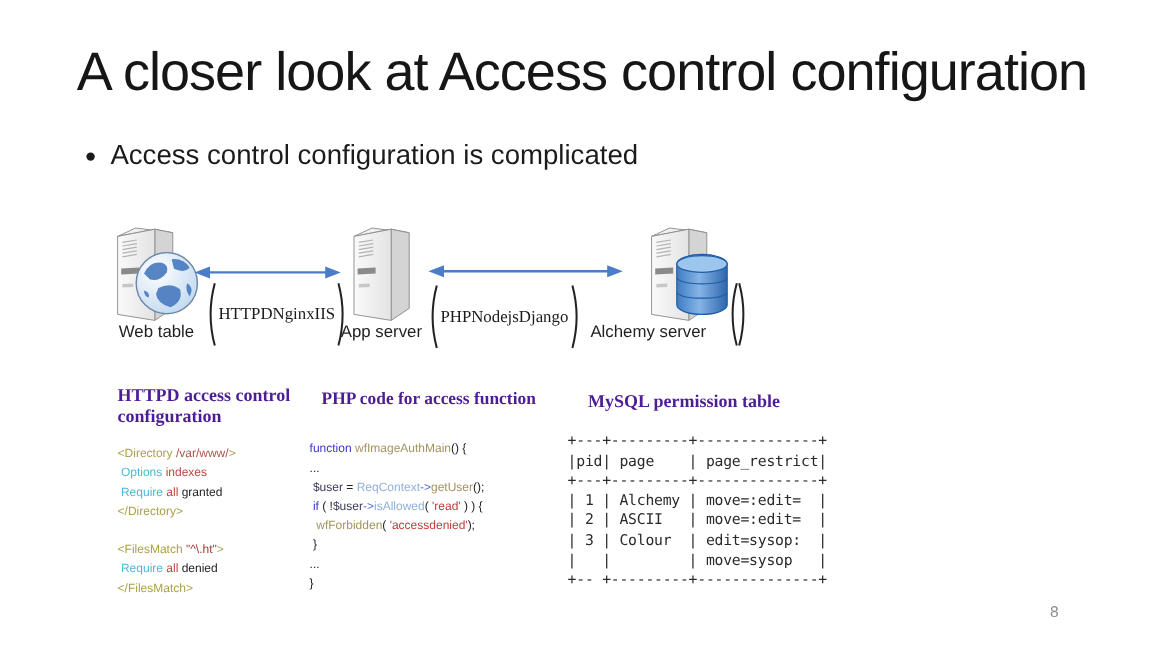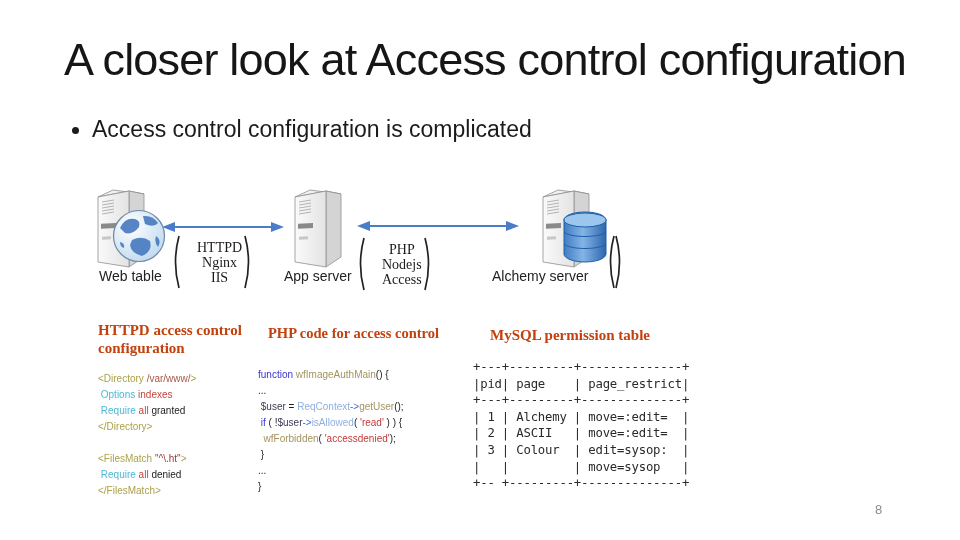--- a/index.html
+++ b/index.html
@@ -6,24 +6,24 @@
   body{width:960px;height:540px;background:#ffffff;position:relative;overflow:hidden;
        font-family:"Liberation Sans",sans-serif;color:#1b1b1b;}
   .abs{position:absolute;}
   
   .slide-title{left:64px;top:34px;font-size:45px;letter-spacing:-0.8px;color:#161616;white-space:nowrap;}
   .bullet-line{left:72px;top:116px;font-size:23px;display:flex;align-items:center;}
   .bullet-dot{width:7px;height:7px;border-radius:50%;background:#1b1b1b;margin-right:13px;margin-top:2px;flex:0 0 auto;}
   
   .srv-label{font-size:14px;color:#222;white-space:nowrap;}
   .stack{display:flex;align-items:center;height:56px;}
-  .stack-lines{display:flex;flex-direction:column;justify-content:center;text-align:center;
-               font-family:"Liberation Serif",serif;font-size:14px;line-height:15px;color:#1b1b1b;padding:0 2px;margin-left:15px;}
+  .stack-lines{display:flex;justify-content:center;text-align:center;
+               font-family:"Liberation Serif",serif;font-size:14px;line-height:15px;color:#1b1b1b;padding:0 2px;}
   
-  .panel-header{font-family:"Liberation Serif",serif;font-weight:bold;color:#c2410c;font-size:15px;line-height:17.5px;}
+  .panel-header{font-family:"Liberation Serif",serif;font-weight:bold;color:#4c1d95;font-size:15px;line-height:17.5px;}
   .code{font-size:10px;line-height:16px;white-space:pre;}
   .mono{font-family:"DejaVu Sans Mono","Liberation Mono",monospace;font-size:12.3px;line-height:16.6px;letter-spacing:-0.2px;}
   .page-num{left:875px;top:502px;font-size:13px;color:#8c8c8c;}
 </style>
 </head>
 <body>
 
 <div class="abs slide-title">A closer look at Access control configuration</div>
 
 <div class="abs bullet-line">
@@ -110,21 +110,21 @@
 
   <div class="abs srv-label" style="left:284px;top:268px">App server</div>
 
   <div class="abs stack" style="left:356px;top:236px">
     <svg width="9" height="56">
         <path d="M8,2 Q1,28 8,54" stroke="#222" stroke-width="1.7" fill="none"></path>
       </svg>
     <div class="stack-lines">
       <div>PHP</div>
       <div>Nodejs</div>
-      <div>Access</div>
+      <div>Django</div>
     </div>
     <svg width="9" height="56">
         <path d="M1,2 Q8,28 1,54" stroke="#222" stroke-width="1.7" fill="none"></path>
       </svg>
   </div>
 
   <svg class="abs" style="left:356px;top:218px" width="164" height="16" viewBox="0 0 164 16">
     <line x1="12" y1="8" x2="152" y2="8" stroke="#4a7cc8" stroke-width="2"></line>
     <polygon points="1,8 14,3 14,13" fill="#4a7cc8"></polygon>
     <polygon points="163,8 150,3 150,13" fill="#4a7cc8"></polygon>
@@ -167,19 +167,19 @@
       </svg>
     <svg width="9" height="56">
         <path d="M1,2 Q8,28 1,54" stroke="#222" stroke-width="1.7" fill="none"></path>
       </svg>
   </div>
 </div>
 
 <div class="abs panel-header" style="left:98px;top:322px;width:156px">HTTPD access control configuration</div>
 <div class="abs code" style="left:98px;top:371px"><div><span style="color: rgb(171, 162, 74);">&lt;Directory </span><span style="color: rgb(168, 87, 74);">/var/www/</span><span style="color: rgb(171, 162, 74);">&gt;</span></div><div><span style="color: rgb(29, 29, 29);"> </span><span style="color: rgb(76, 184, 214);">Options </span><span style="color: rgb(192, 69, 60);">indexes</span></div><div><span style="color: rgb(29, 29, 29);"> </span><span style="color: rgb(76, 184, 214);">Require </span><span style="color: rgb(192, 69, 60);">all </span><span style="color: rgb(29, 29, 29);">granted</span></div><div><span style="color: rgb(171, 162, 74);">&lt;/Directory&gt;</span></div><div>&nbsp;</div><div><span style="color: rgb(171, 162, 74);">&lt;FilesMatch </span><span style="color: rgb(156, 58, 54);">"^\.ht"</span><span style="color: rgb(171, 162, 74);">&gt;</span></div><div><span style="color: rgb(29, 29, 29);"> </span><span style="color: rgb(76, 184, 214);">Require </span><span style="color: rgb(192, 69, 60);">all </span><span style="color: rgb(29, 29, 29);">denied</span></div><div><span style="color: rgb(171, 162, 74);">&lt;/FilesMatch&gt;</span></div></div>
 
-<div class="abs panel-header" style="left:268px;top:325px;font-size:14.5px">PHP code for access control</div>
+<div class="abs panel-header" style="left:268px;top:325px;font-size:14.5px">PHP code for access function</div>
 <div class="abs code" style="left:258px;top:367px"><div><span style="color: rgb(58, 53, 207);">function </span><span style="color: rgb(163, 147, 95);">wfImageAuthMain</span><span style="color: rgb(29, 29, 29);">() {</span></div><div><span style="color: rgb(29, 29, 29);">...</span></div><div><span style="color: rgb(29, 29, 29);"> </span><span style="color: rgb(60, 60, 87);">$user</span><span style="color: rgb(29, 29, 29);"> = </span><span style="color: rgb(143, 175, 221);">ReqContext</span><span style="color: rgb(74, 111, 212);">-&gt;</span><span style="color: rgb(163, 147, 95);">getUser</span><span style="color: rgb(29, 29, 29);">();</span></div><div><span style="color: rgb(29, 29, 29);"> </span><span style="color: rgb(58, 53, 207);">if</span><span style="color: rgb(29, 29, 29);"> ( !</span><span style="color: rgb(60, 60, 87);">$user</span><span style="color: rgb(74, 111, 212);">-&gt;</span><span style="color: rgb(143, 175, 221);">isAllowed</span><span style="color: rgb(29, 29, 29);">( </span><span style="color: rgb(194, 58, 58);">'read'</span><span style="color: rgb(29, 29, 29);"> ) ) {</span></div><div><span style="color: rgb(29, 29, 29);">  </span><span style="color: rgb(163, 147, 95);">wfForbidden</span><span style="color: rgb(29, 29, 29);">( </span><span style="color: rgb(194, 58, 58);">'accessdenied'</span><span style="color: rgb(29, 29, 29);">);</span></div><div><span style="color: rgb(29, 29, 29);"> }</span></div><div><span style="color: rgb(29, 29, 29);">...</span></div><div><span style="color: rgb(29, 29, 29);">}</span></div></div>
 
 <div class="abs panel-header" style="left:490px;top:327px">MySQL permission table</div>
 <div class="abs code mono" style="left:473px;top:359px"><div><span style="color: rgb(42, 42, 42);">+---+---------+--------------+</span></div><div><span style="color: rgb(42, 42, 42);">|pid| page    | page_restrict|</span></div><div><span style="color: rgb(42, 42, 42);">+---+---------+--------------+</span></div><div><span style="color: rgb(42, 42, 42);">| 1 | Alchemy | move=:edit=  |</span></div><div><span style="color: rgb(42, 42, 42);">| 2 | ASCII   | move=:edit=  |</span></div><div><span style="color: rgb(42, 42, 42);">| 3 | Colour  | edit=sysop:  |</span></div><div><span style="color: rgb(42, 42, 42);">|   |         | move=sysop   |</span></div><div><span style="color: rgb(42, 42, 42);">+-- +---------+--------------+</span></div></div>
 
 <div class="abs page-num">8</div>
 
 </body></html>

